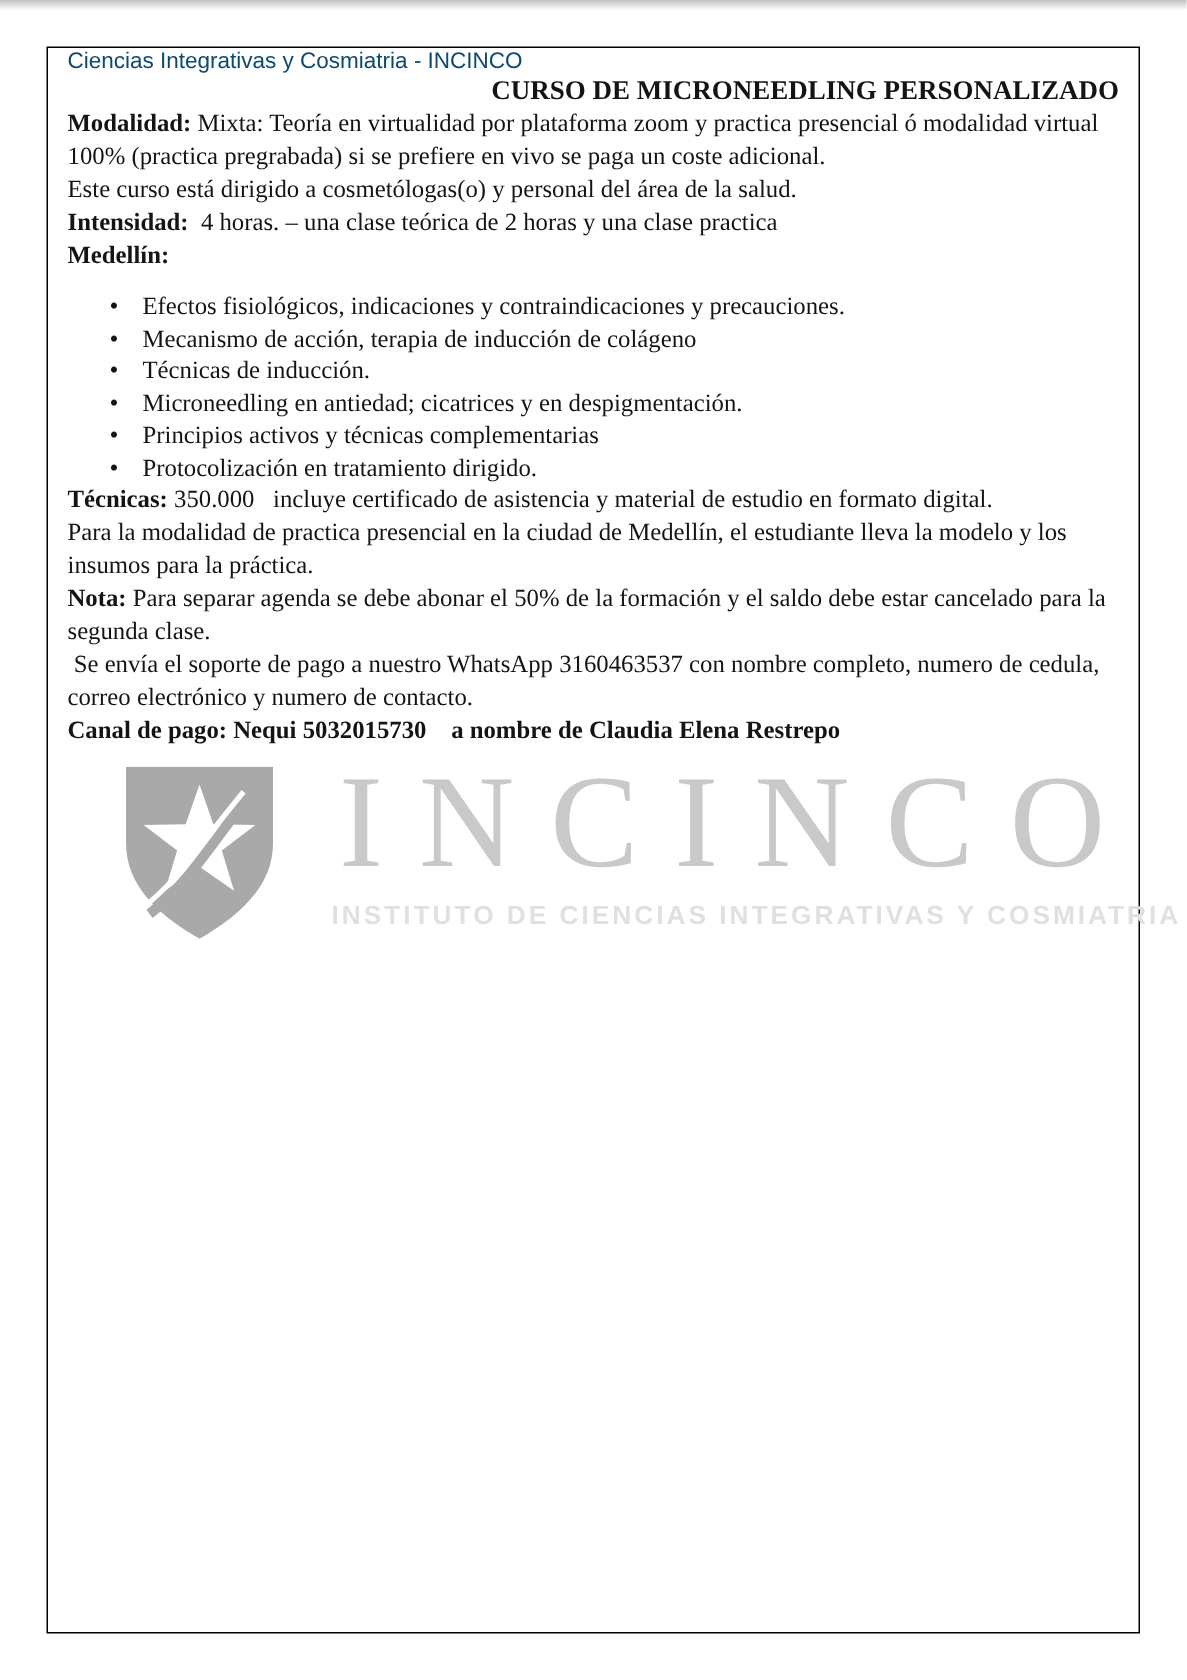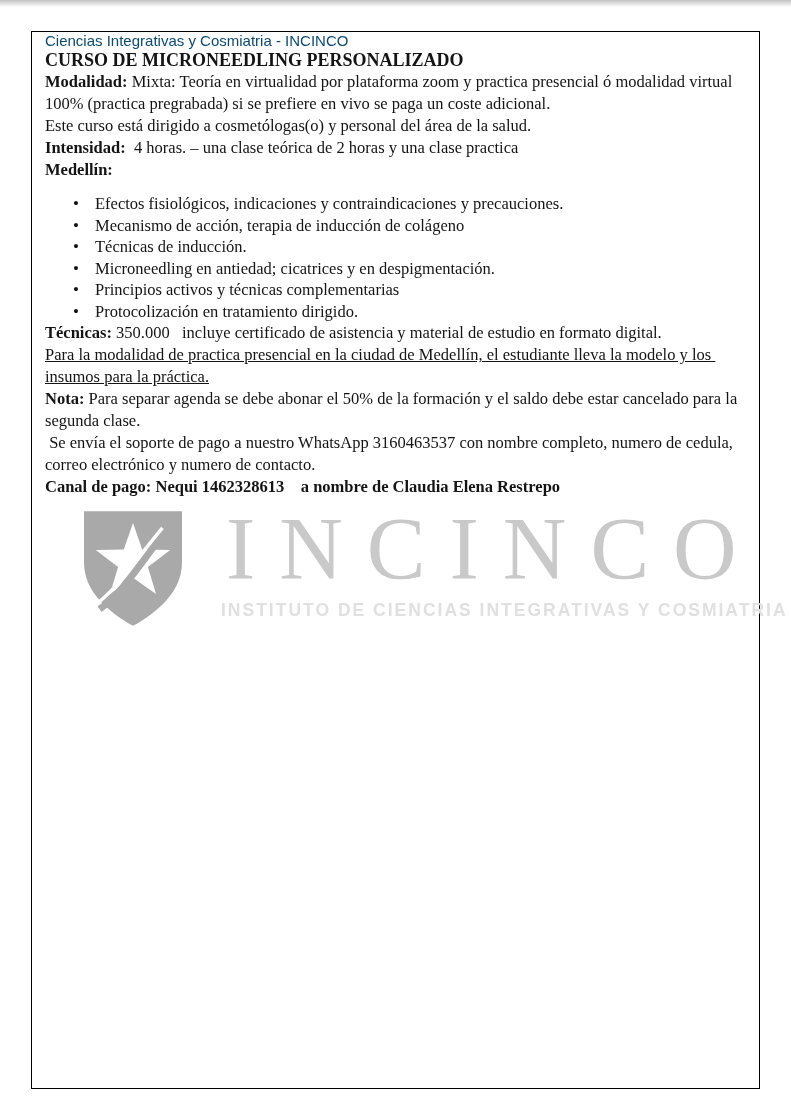--- a/index.html
+++ b/index.html
@@ -78,21 +78,21 @@
   .content p { margin: 0; white-space: pre-wrap; }
   .header-line {
     margin-top: 13px;
     font-family: "Liberation Sans", sans-serif;
     font-size: 15px;
     line-height: 18px;
     color: #0c4a6e;
   }
   .doc-title {
     margin-top: 17px;
-    text-align: left;
+    text-align: right;
     font-weight: bold;
     font-size: 18px;
     line-height: 21px;
   }
   .m-modalidad  { margin-top: 47px; }
   .m-dirigido   { margin-top: 10px; }
   .m-intensidad { margin-top: 6px;  }
   .m-tematicas  { margin-top: 36px; font-weight: bold; }
   ul.topics {
     margin: 12px 0 0 0;
@@ -104,21 +104,21 @@
     line-height: 21.5px;
     white-space: pre-wrap;
   }
   ul.topics li::before {
     content: "\2022";
     position: absolute;
     left: -22px;
     font-size: 17px;
   }
   .m-inversion { margin-top: 34px; }
-  .m-medellin  { margin-top: 10px; text-decoration: underline; }
+  .m-medellin  { margin-top: 10px; }
   .m-nota      { margin-top: 72px; }
   .m-soporte   { margin-top: 11px; }
   .m-canal     { margin-top: 8px; font-weight: bold; }
   b { font-weight: bold; }
 </style>
 </head>
 <body>
 
 <div class="top-shadow"></div>
 
@@ -159,16 +159,16 @@
     </ul>
 
     <p class="m-inversion"><b>Técnicas:</b><span> 350.000   incluye certificado de asistencia y material de estudio en formato digital.</span></p>
 
     <p class="m-medellin">Para la modalidad de practica presencial en la ciudad de Medellín, el estudiante lleva la modelo y los insumos para la práctica.</p>
 
     <p class="m-nota"><b>Nota:</b><span> Para separar agenda se debe abonar el 50% de la formación y el saldo debe estar cancelado para la segunda clase.</span></p>
 
     <p class="m-soporte"> Se envía el soporte de pago a nuestro WhatsApp 3160463537 con nombre completo, numero de cedula, correo electrónico y numero de contacto.</p>
 
-    <p class="m-canal">Canal de pago: Nequi 1462328613    a nombre de Claudia Elena Restrepo</p>
+    <p class="m-canal">Canal de pago: Nequi 5032015730    a nombre de Claudia Elena Restrepo</p>
 
   </div>
 </div>
 
 </body></html>

